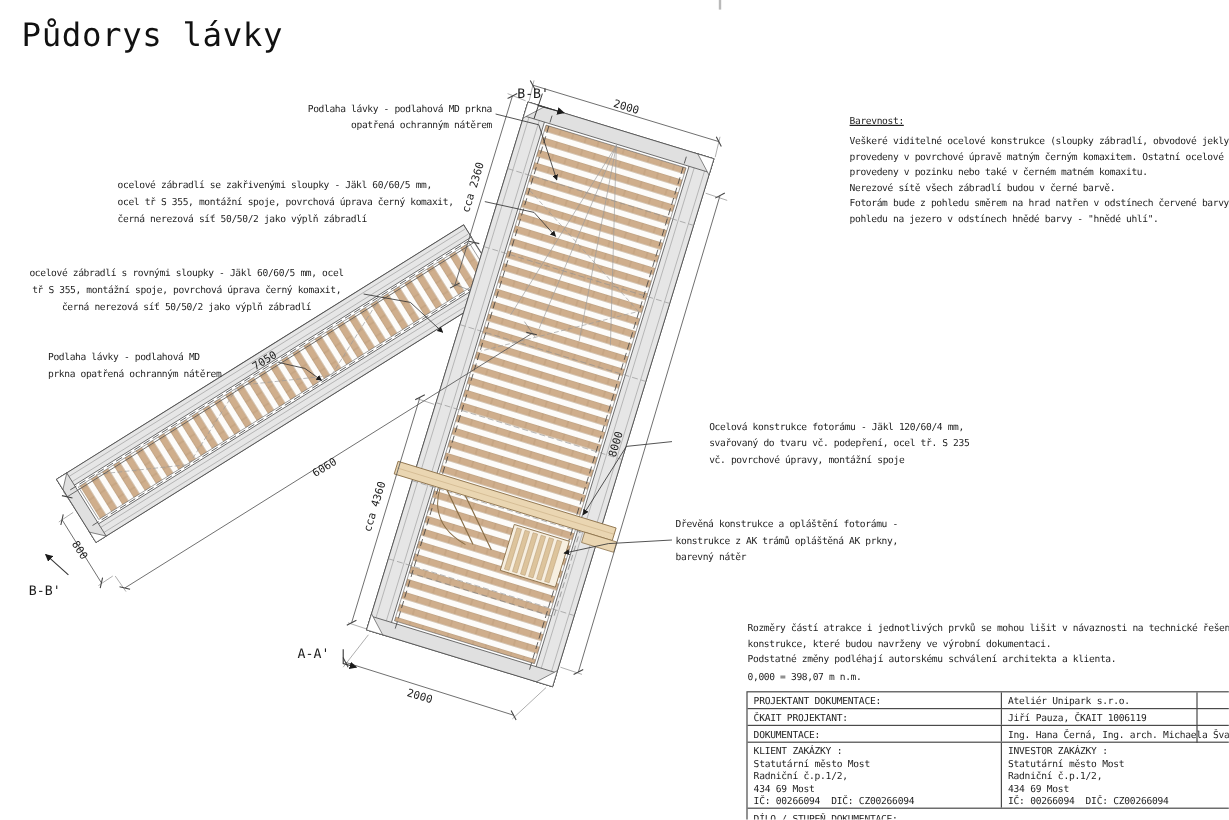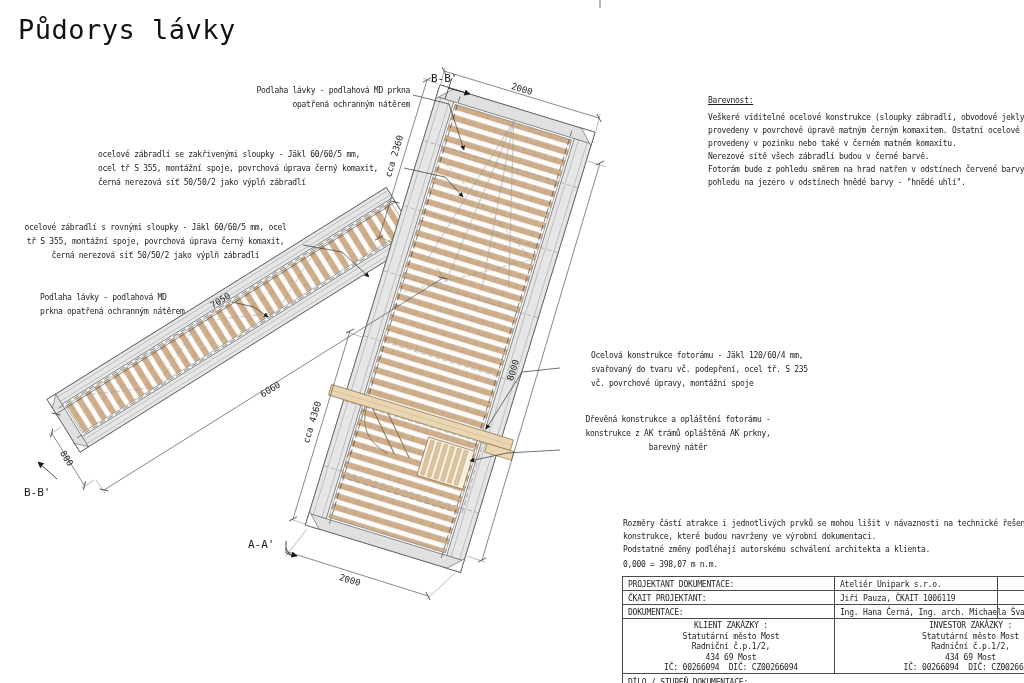--- a/index.html
+++ b/index.html
@@ -8,36 +8,36 @@
   .title{position:absolute;left:18px;top:14px;font-size:27px;font-weight:normal;
          letter-spacing:0.5px;color:#111;margin:0;font-family:"DejaVu Sans Mono",monospace;}
   svg.plan{position:absolute;left:0;top:0;}
   .callout{position:absolute;font-size:8px;line-height:14px;letter-spacing:-0.3px;
            white-space:pre-line;color:#1d1d1d;}
   #c0{top:84px;left:160px;width:250px;text-align:right;}
   #c1{top:148px;left:98px;width:306px;text-align:left;}
   #c2{top:221px;left:8px;width:295px;text-align:center;}
   #c3{top:291px;left:40px;width:193px;text-align:left;}
   #c4{top:349px;left:563px;width:270px;text-align:left;margin-left:28px;}
-  #c5{top:413px;left:563px;width:230px;text-align:center;}
+  #c5{top:430px;left:563px;width:230px;text-align:left;}
   .colors-note{position:absolute;left:708px;top:94px;width:400px;font-size:8px;
                line-height:13px;letter-spacing:-0.3px;white-space:nowrap;}
   .colors-note .cn-head{text-decoration:underline;margin-bottom:4px;}
   .note{position:absolute;left:623px;top:517px;width:460px;font-size:8px;line-height:13px;
         letter-spacing:-0.3px;white-space:nowrap;}
   .note .datum{margin-top:2px;}
   .titleblock{position:absolute;left:622px;top:576px;width:478px;border:1px solid #4a4a4a;
               font-size:8px;letter-spacing:-0.2px;background:#fff;}
   .tb-row{display:grid;grid-template-columns:211px 1fr;height:14px;box-sizing:border-box;
           border-bottom:1px solid #4a4a4a;}
   .tb-row>div{padding:3px 0 0 5px;white-space:pre;overflow:hidden;border-left:0;}
   .tb-row>div+div{border-left:1px solid #4a4a4a;}
   .tb-row2{display:grid;grid-template-columns:211px 1fr;height:55px;box-sizing:border-box;
            border-bottom:1px solid #4a4a4a;}
-  .tb-cell{padding:2px 0 0 5px;line-height:10.5px;overflow:hidden;text-align:center;}
+  .tb-cell{padding:2px 0 0 5px;line-height:10.5px;overflow:hidden;}
   .tb-cell div{white-space:pre;}
   .tb-cell+ .tb-cell{border-left:1px solid #4a4a4a;}
   .tb-partial{height:9px;overflow:hidden;padding:4px 0 0 5px;white-space:pre;}
   .vdiv{position:absolute;left:374px;top:0;width:0;height:42px;border-left:1px solid #4a4a4a;}
   .stray{position:absolute;left:599px;top:0;width:2px;height:8px;background:#b9b9b9;}
 </style>
 </head>
 <body>
 
 <h1 class="title">Půdorys lávky</h1>

